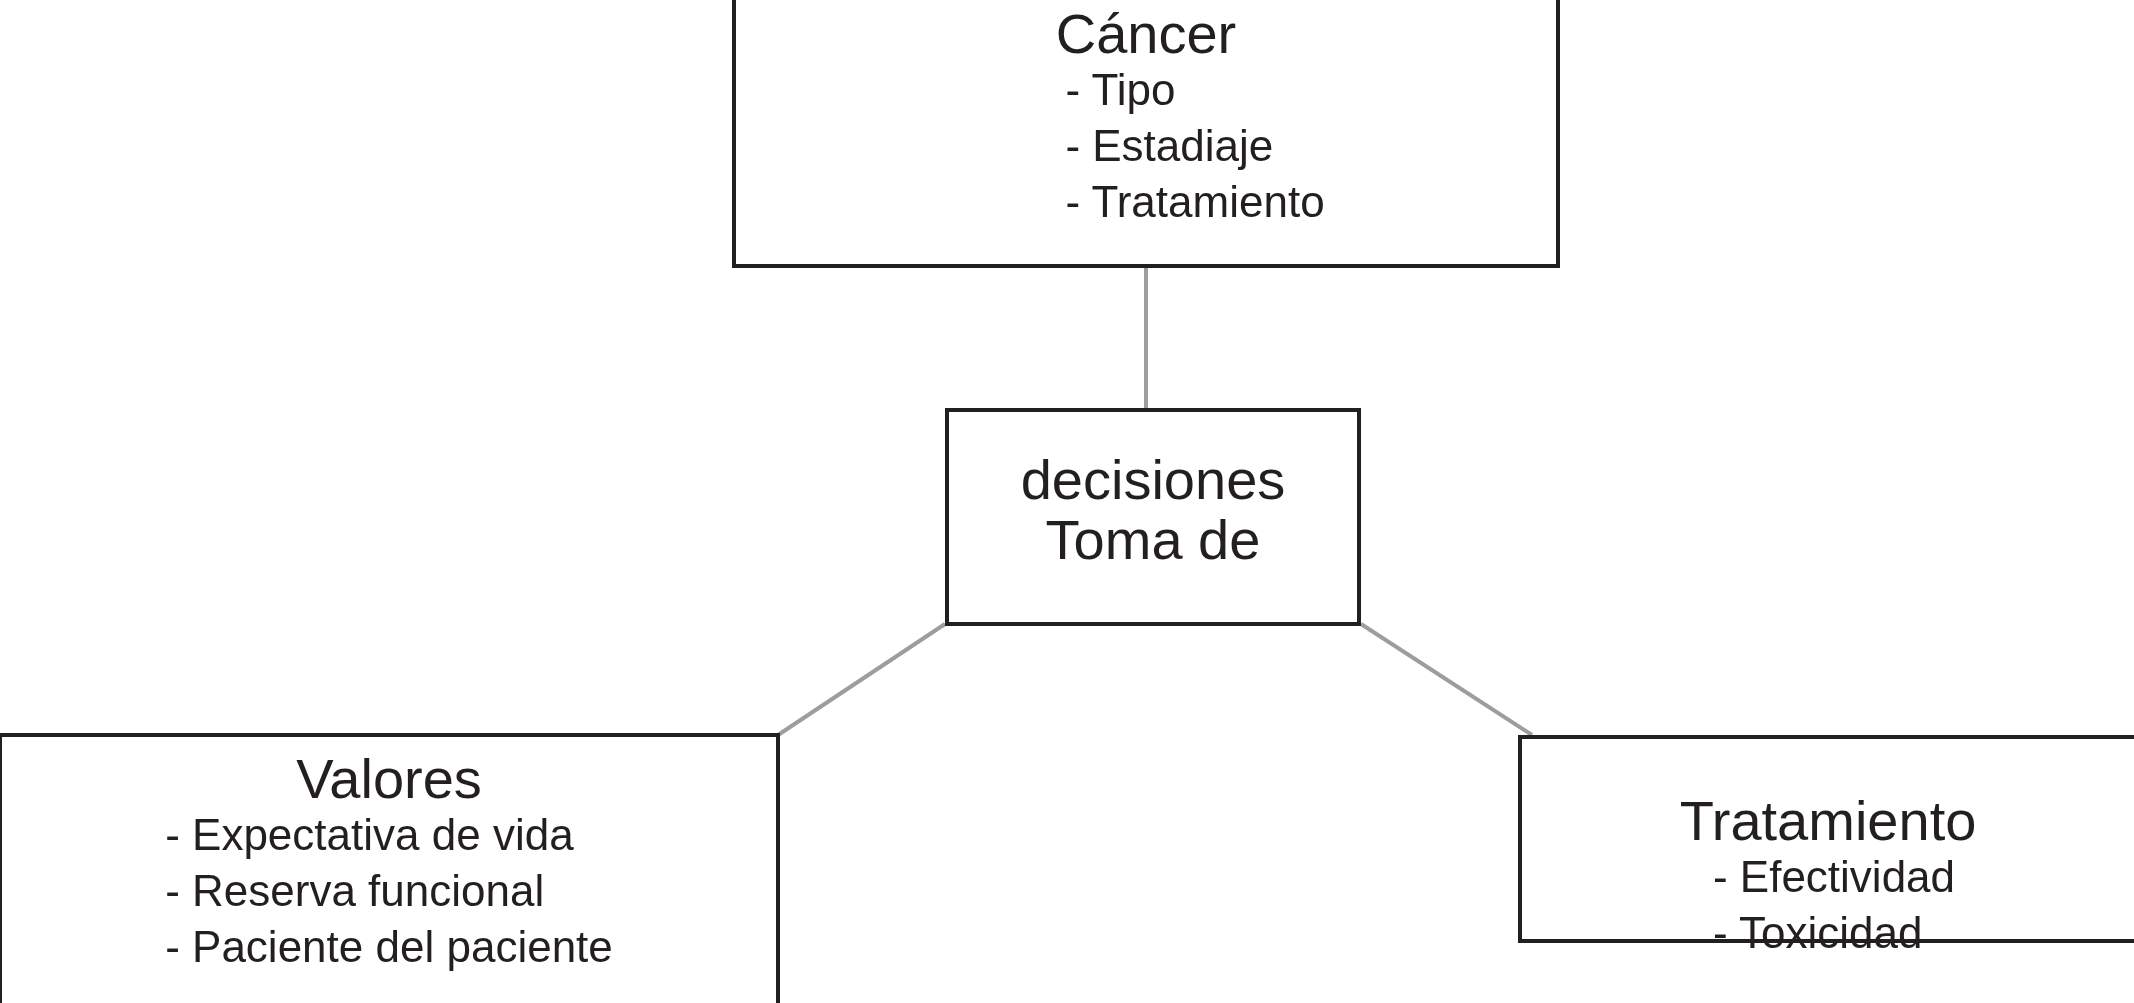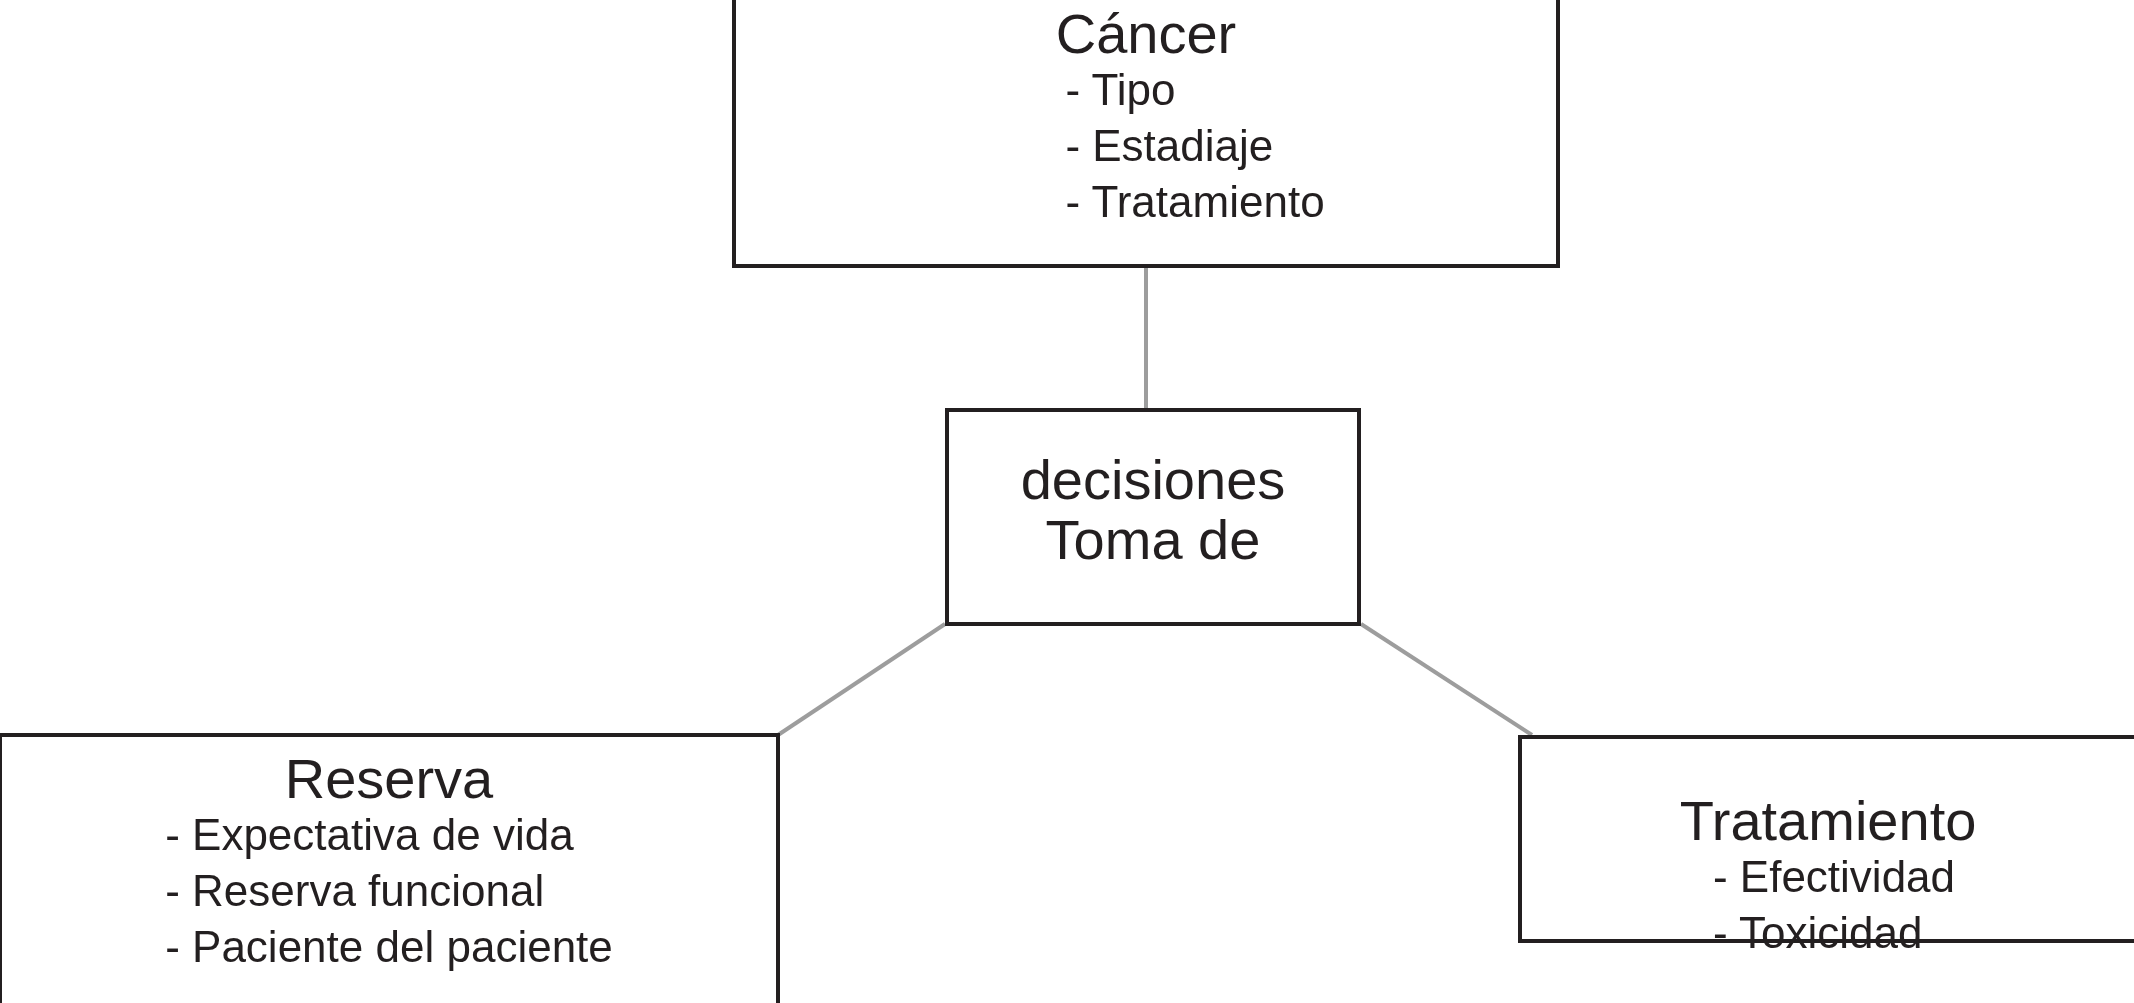--- a/index.html
+++ b/index.html
@@ -124,21 +124,21 @@
 
   <div class="node" id="node-decision">
     <div class="node-inner">
       <div class="node-title">decisiones</div>
       <div class="node-title">Toma de</div>
     </div>
   </div>
 
   <div class="node" id="node-patient">
     <div class="node-inner">
-      <div class="node-title">Reserva</div>
+      <div class="node-title">Valores</div>
       <div class="items-wrap">
         <div class="items-block">
           <div class="node-item">- Expectativa de vida</div>
           <div class="node-item">- Reserva funcional</div>
           <div class="node-item">- Paciente del paciente</div>
         </div>
       </div>
     </div>
   </div>
 

